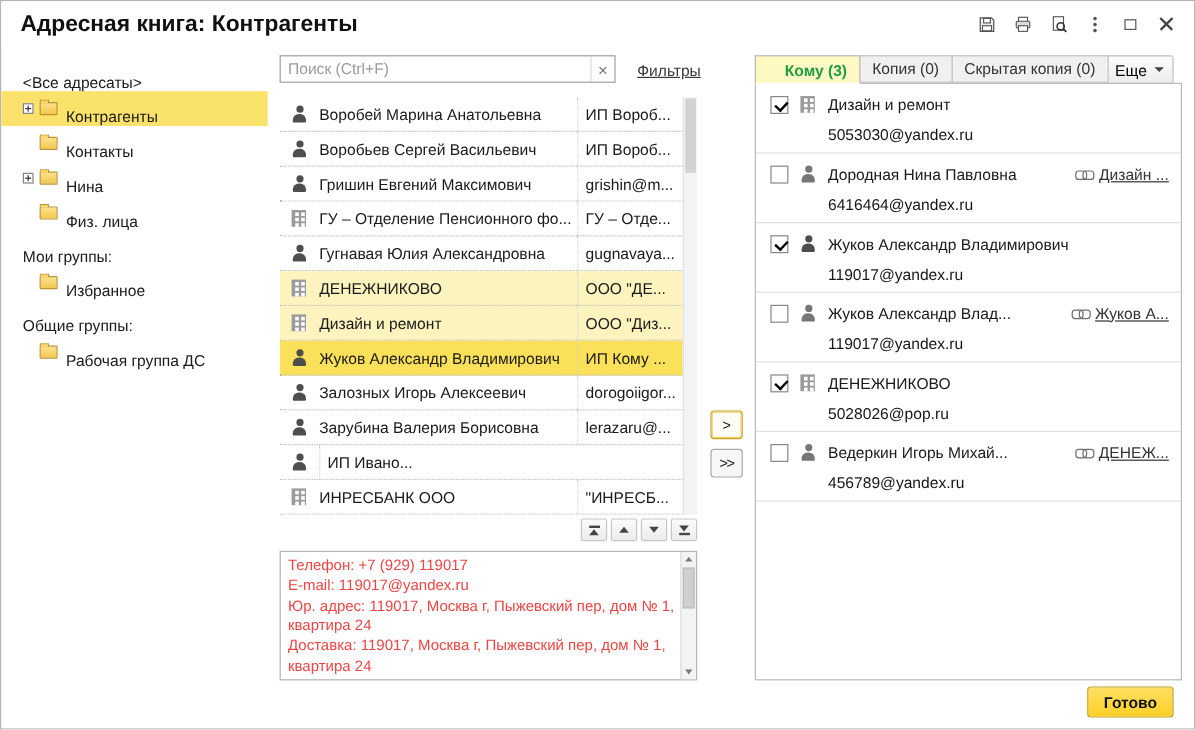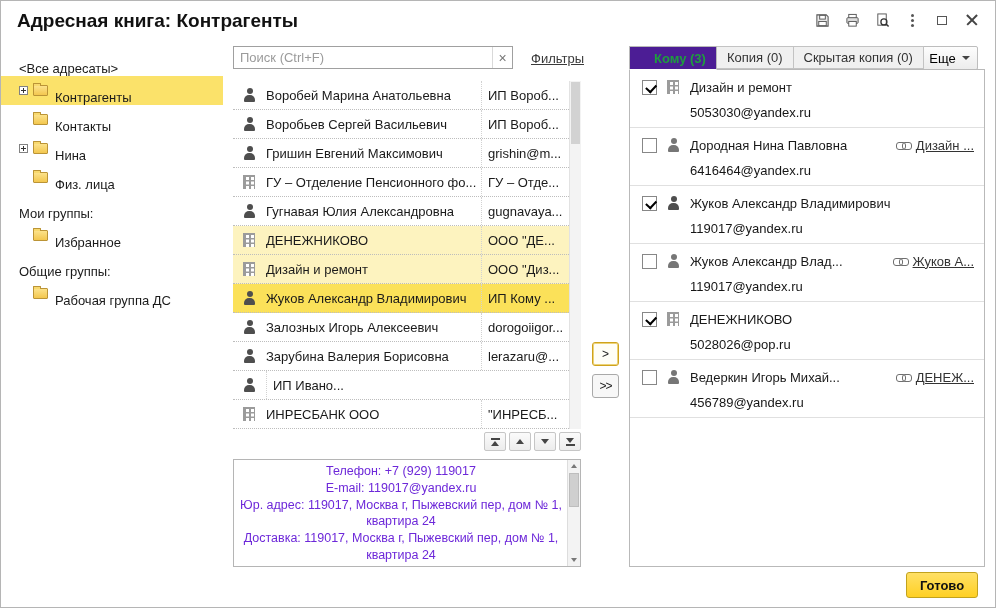--- a/index.html
+++ b/index.html
@@ -60,33 +60,33 @@
   .chain::before{left:0;} .chain::after{left:6px;}
   
   .nav-strip{position:absolute;left:232px;top:431px;width:348px;display:flex;justify-content:flex-end;gap:3px;}
   .navbtn{width:22px;height:19px;display:flex;flex-direction:column;align-items:center;justify-content:center;gap:1px;background:linear-gradient(#fbfbfb,#ececec);border:1px solid #c6c6c6;border-radius:2px;padding:0;cursor:pointer;}
   .tri{width:0;height:0;border-left:4px solid transparent;border-right:4px solid transparent;}
   .tri.up{border-bottom:5px solid #454545;}
   .tri.down{border-top:5px solid #454545;}
   .bar{width:9px;height:2px;background:#454545;}
   
   .details{position:absolute;left:232px;top:458px;width:348px;height:108px;border:1px solid #b5b5b5;background:#fff;}
-  .det-text{position:absolute;left:6px;top:3px;right:18px;bottom:2px;overflow:hidden;font-size:12.5px;line-height:16.8px;color:#6d28d9;text-align:center;}
+  .det-text{position:absolute;left:6px;top:3px;right:18px;bottom:2px;overflow:hidden;font-size:12.5px;line-height:16.8px;color:#ef4444;}
   .det-scroll{position:absolute;top:0;right:0;width:13px;height:100%;background:#f3f3f3;border-left:1px solid #ddd;}
   .det-scroll::before{content:'';position:absolute;top:4px;left:2.5px;border-left:3.5px solid transparent;border-right:3.5px solid transparent;border-bottom:4px solid #787878;}
   .det-scroll::after{content:'';position:absolute;bottom:4px;left:2.5px;border-left:3.5px solid transparent;border-right:3.5px solid transparent;border-top:4px solid #787878;}
   .det-thumb{position:absolute;top:13px;left:1px;width:10px;height:34px;background:#cfcfcf;border:1px solid #bdbdbd;}
   
   .btn-add,.btn-addall{position:absolute;left:591px;width:27px;height:24px;border-radius:3px;font:inherit;font-size:12px;color:#222;display:flex;align-items:center;justify-content:center;cursor:pointer;}
   .btn-add{top:341px;background:#fffef7;border:1px solid #cfa21d;box-shadow:inset 0 0 0 1px #ecd377;}
   .btn-addall{top:373px;background:#f7f7f7;border:1px solid #a9a9a9;letter-spacing:-1px;}
   
   .tabs{position:absolute;left:628px;top:45px;height:24px;display:flex;z-index:3;}
   .tab{height:23px;padding:0 10px;display:flex;align-items:center;background:#f0f0f0;border:1px solid #c3c3c3;margin-right:-1px;color:#333;white-space:nowrap;cursor:pointer;}
-  .tab.active{height:24px;background:#4c1d95;border-color:#b9b9b9;border-bottom-color:#fff;color:#1e9e3e;font-weight:700;position:relative;z-index:4;padding-left:24px;}
+  .tab.active{height:24px;background:#fef9c3;border-color:#b9b9b9;border-bottom-color:#fff;color:#1e9e3e;font-weight:700;position:relative;z-index:4;padding-left:24px;}
   .more-btn{position:absolute;left:920px;top:45px;width:57px;height:24px;display:flex;align-items:center;justify-content:center;gap:6px;background:linear-gradient(#fdfdfd,#ececec);border:1px solid #bdbdbd;border-radius:2px;font:inherit;cursor:pointer;}
   .caret{width:0;height:0;border-left:4px solid transparent;border-right:4px solid transparent;border-top:4px solid #444;}
   .recipient-panel{position:absolute;left:628px;top:68px;width:356px;height:498px;background:#fff;border:1px solid #b9b9b9;z-index:1;overflow:hidden;}
   .rc-entry{height:58px;border-bottom:1px solid #e0e0e0;padding:8px 10px 0 12px;}
   .rc-line1{display:flex;align-items:center;gap:9px;height:18px;}
   .rc-name{white-space:nowrap;}
   .rc-linkwrap{margin-left:auto;display:flex;align-items:center;gap:5px;}
   .rc-link{text-decoration:underline;color:#333;white-space:nowrap;cursor:pointer;}
   .rc-line2{margin:9px 0 0 48px;color:#161616;}
   .cb{width:15px;height:15px;border:1px solid #878787;background:#fff;position:relative;flex:0 0 15px;cursor:pointer;}

